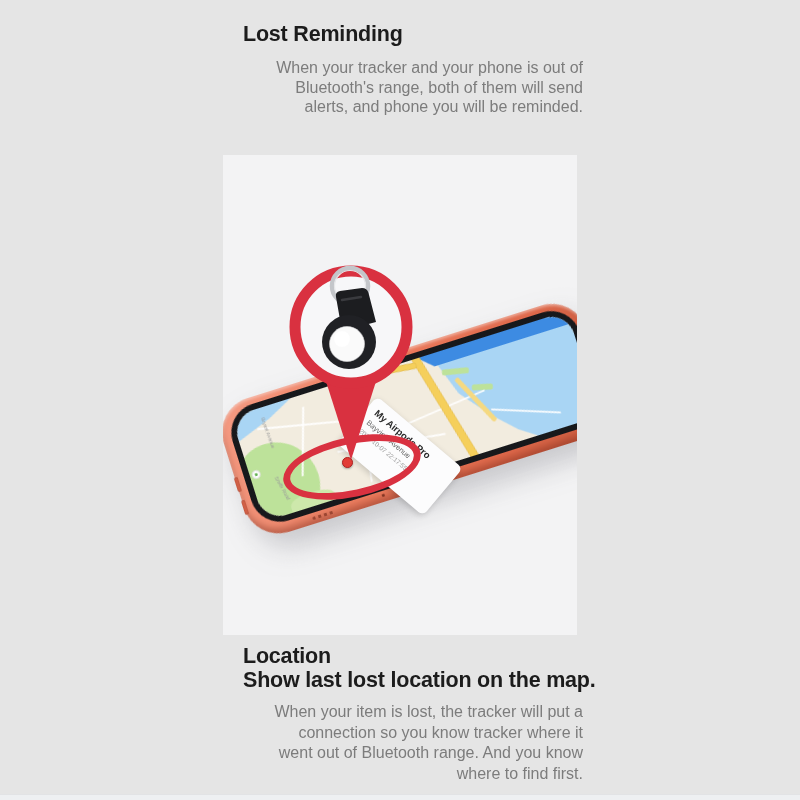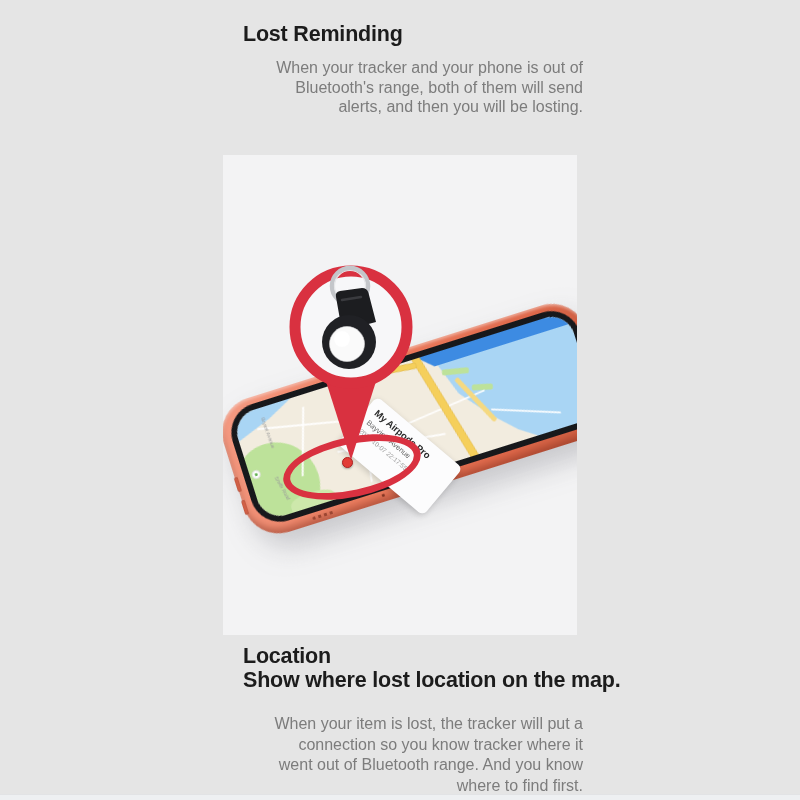--- a/index.html
+++ b/index.html
@@ -10,21 +10,21 @@
   }
   
   .sect { position:absolute; left:243px; }
   .sect .t1, .sect .t2 {
     font-size:21.5px; line-height:24px; font-weight:700; color:#1c1c1c; letter-spacing:-0.2px;
   }
   .sect .body { margin-top:14px; width:340px; font-size:16px; line-height:20.5px; color:#7c7c7c;text-align:right; }
   #sect-top { top:22px; }
   #sect-top .body { margin-top:12px; line-height:19.6px; }
   #sect-bottom { top:644px; }
-  #sect-bottom .body { margin-top:22px; }
+  #sect-bottom .body { margin-top:10px; }
   
   .panel {
     position:absolute; left:223px; top:155px; width:354px; height:480px;
     background:#f3f3f4; overflow:hidden;
   }
   
   .phone {
     position:absolute; left:-10px; top:254px; width:380px; height:140px;
     transform:rotate(-17.5deg); transform-origin:0 0;
     background:linear-gradient(115deg,#f59c84 0%,#ec7c5e 40%,#de684a 75%,#c95a3e 100%);
@@ -99,21 +99,21 @@
 </head>
 <body>
 
 <div class="page">
 
   <div class="sect" id="sect-top">
     <div class="t1">Lost Reminding</div>
     <div class="body">
       <div>When your tracker and your phone is out of</div>
       <div>Bluetooth's range, both of them will send</div>
-      <div>alerts, and then you will be losting.</div>
+      <div>alerts, and phone you will be reminded.</div>
     </div>
   </div>
 
   <div class="panel">
 
     <div class="phone">
       <div class="bezel">
         <div class="screen">
           <div class="water-main"></div>
           <div class="water-deep"></div>
@@ -165,21 +165,21 @@
       <path d="M 119 145 L 138 142" stroke="#3a3b3f" stroke-width="2.5" stroke-linecap="round"></path>
 
       <circle cx="126" cy="187" r="27" fill="#202125"></circle>
       <circle cx="124" cy="189" r="17.5" fill="#fafafa" stroke="#d8d8da" stroke-width="0.6"></circle>
       <circle cx="119" cy="184" r="8" fill="#ffffff" opacity="0.85"></circle>
     </svg>
   </div>
 
   <div class="sect" id="sect-bottom">
     <div class="t1">Location</div>
-    <div class="t2">Show where lost location on the map.</div>
+    <div class="t2">Show last lost location on the map.</div>
     <div class="body">
       <div>When your item is lost, the tracker will put a</div>
       <div>connection so you know tracker where it</div>
       <div>went out of Bluetooth range. And you know</div>
       <div>where to find first.</div>
     </div>
   </div>
 
   <div class="bottom-strip"></div>
 </div>

